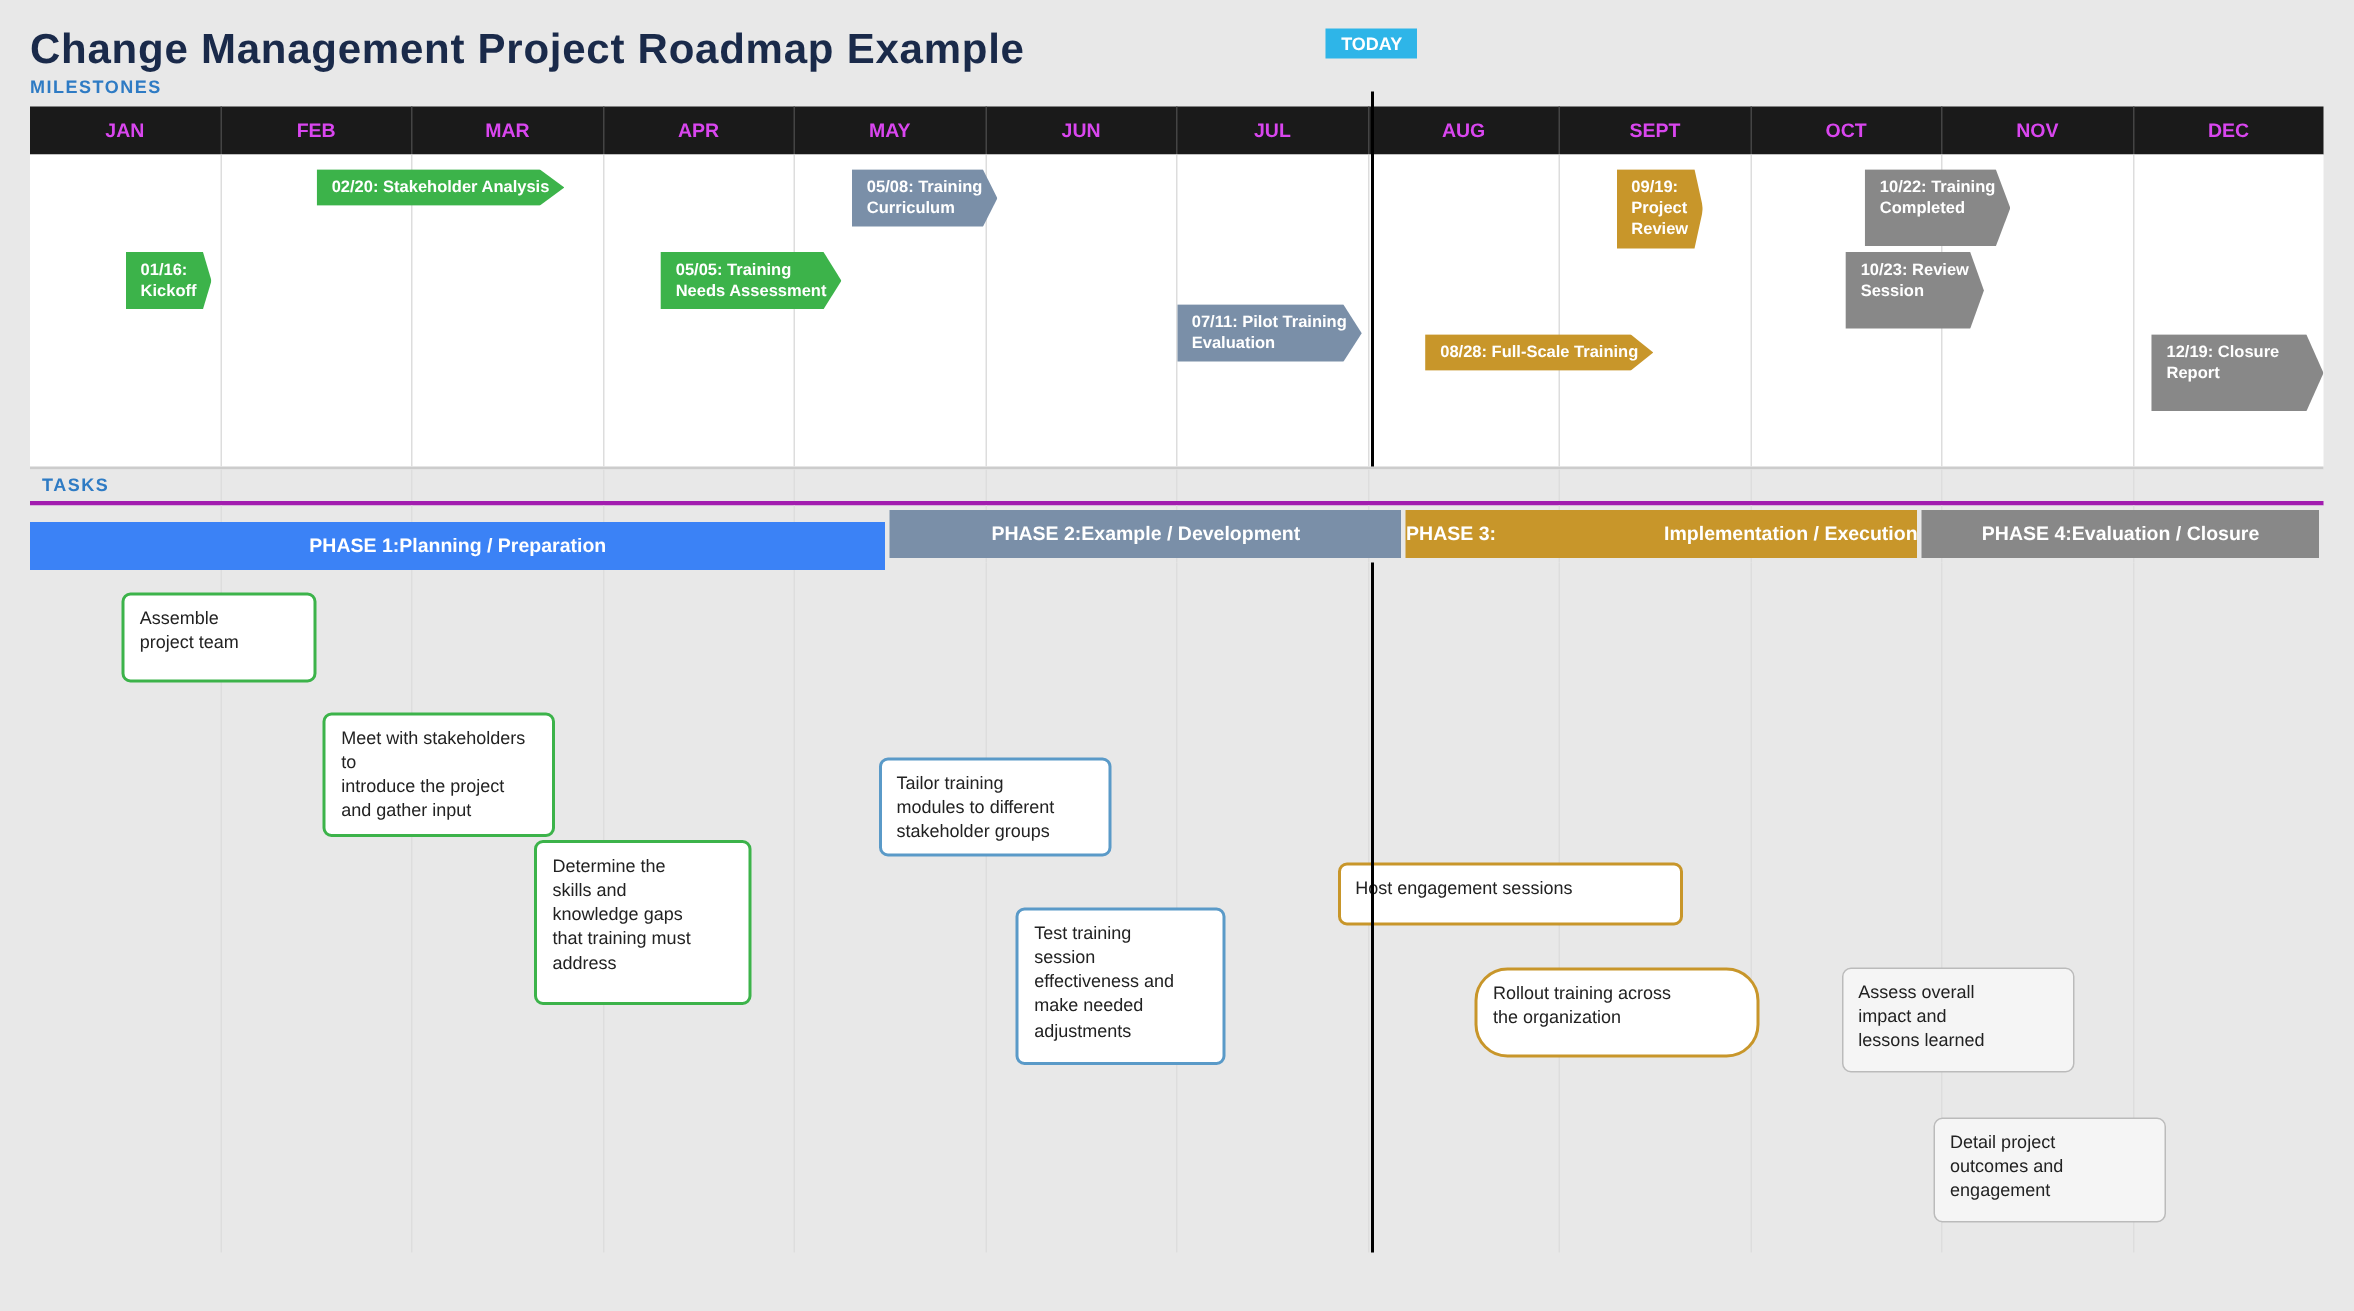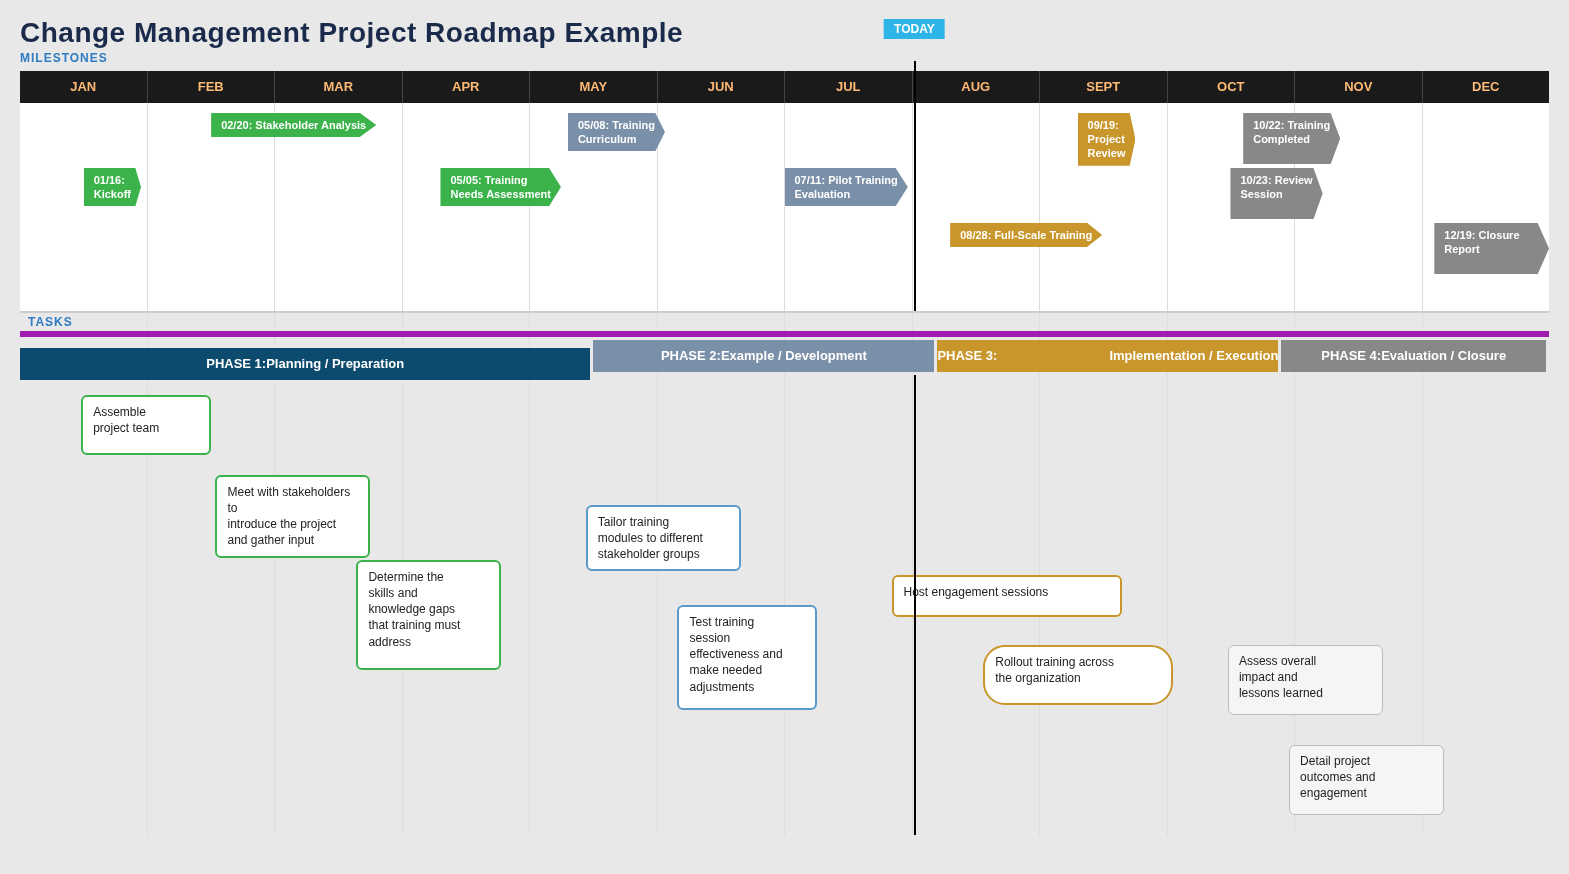--- a/index.html
+++ b/index.html
@@ -41,21 +41,21 @@
       display: flex;
       width: 100%;
       background: #1a1a1a;
       height: 32px;
     }
     .month-cell {
       flex: 1;
       display: flex;
       align-items: center;
       justify-content: center;
-      color: #fdba74;
+      color: #d946ef;
       font-weight: 700;
       font-size: 13px;
       border-right: 1px solid #444;
       position: relative;
     }
     .month-cell:last-child { border-right: none; }
     
     .milestones-area {
       position: relative;
       background: white;
@@ -137,21 +137,21 @@
       clip-path: polygon(0 0, 90% 0, 100% 50%, 90% 100%, 0 100%);
       white-space: nowrap;
     }
     
     .tasks-label-row {
       background: #e8e8e8;
       height: 24px;
       display: flex;
       align-items: center;
       padding-left: 8px;
-      border-bottom: 6px solid #a21caf;
+      border-bottom: 3px solid #a21caf;
       position: relative;
     }
     .tasks-label {
       font-size: 12px;
       font-weight: 700;
       color: #2e7bc4;
       letter-spacing: 1px;
     }
     
     .phases-row {
@@ -164,21 +164,21 @@
     .phase-bar {
       position: absolute;
       height: 32px;
       display: flex;
       align-items: center;
       justify-content: center;
       font-weight: 700;
       font-size: 13px;
       color: white;
     }
-    .phase-bar-green { background: #0c4a6e; margin-top: 16px; }
+    .phase-bar-green { background: #3b82f6; margin-top: 16px; }
     .phase-bar-bluegray { background: #7a8fa8; }
     .phase-bar-gold { background: #c8962a; }
     .phase-bar-gray { background: #888; }
     
     .tasks-area {
       position: relative;
       background: #e8e8e8;
       height: 460px;
     }
     
@@ -248,21 +248,21 @@
         </div>
         <div class="milestone" style="left: 35.8333%; top: 10px; position: absolute;">
           <div class="ms-blue-gray" style="white-space: pre-line; line-height: 1.3; font-size: 11px;">05/08: Training
 Curriculum</div>
         </div>
         <div class="milestone" style="left: 27.5%; top: 65px; position: absolute;">
           <div class="ms-green" style="white-space: pre-line; line-height: 1.3; font-size: 11px;">05/05: Training
 Needs Assessment</div>
         </div>
         <div class="milestone" style="left: 50%; top: 65px; position: absolute;">
-          <div class="ms-blue-gray" style="white-space: pre-line; line-height: 1.3; font-size: 11px;">07/11: Pilot Training
+          <div class="ms-blue-gray" style="white-space: pre-line; line-height: 1.3; font-size: 11px; margin-top: 35px;">07/11: Pilot Training
 Evaluation</div>
         </div>
         <div class="milestone" style="left: 60.8333%; top: 120px; position: absolute;">
           <div class="ms-gold" style="white-space: pre-line; line-height: 1.3; font-size: 11px;">08/28: Full-Scale Training</div>
         </div>
         <div class="milestone" style="left: 69.1667%; top: 10px; position: absolute;">
           <div class="ms-gold" style="white-space: pre-line; line-height: 1.3; font-size: 11px;">09/19:
 Project
 Review</div>
         </div>

